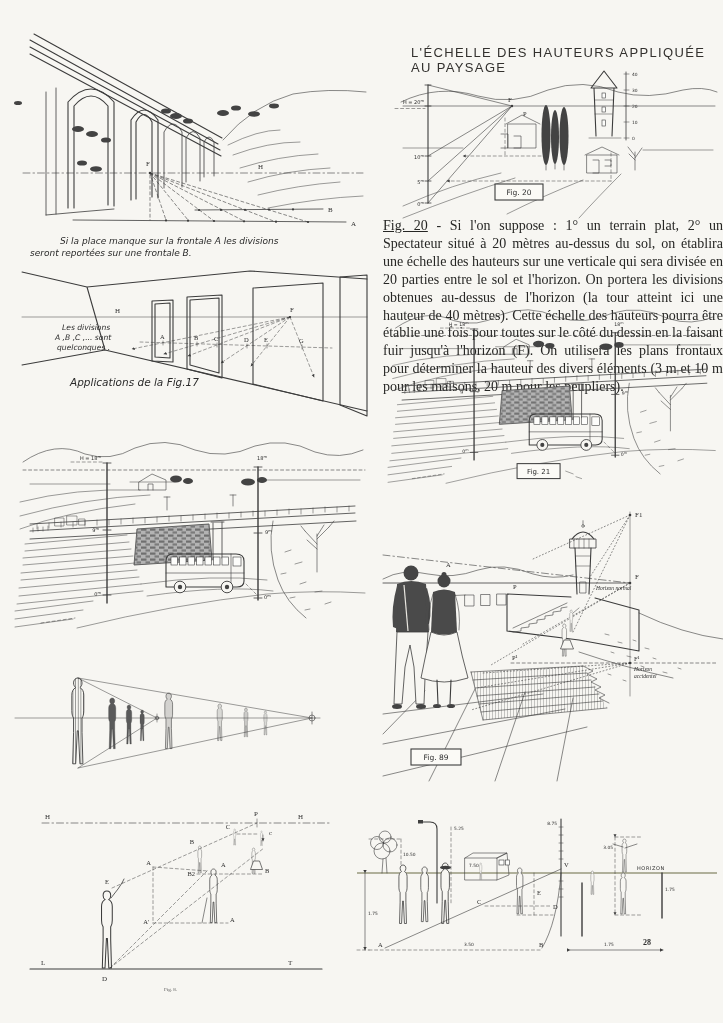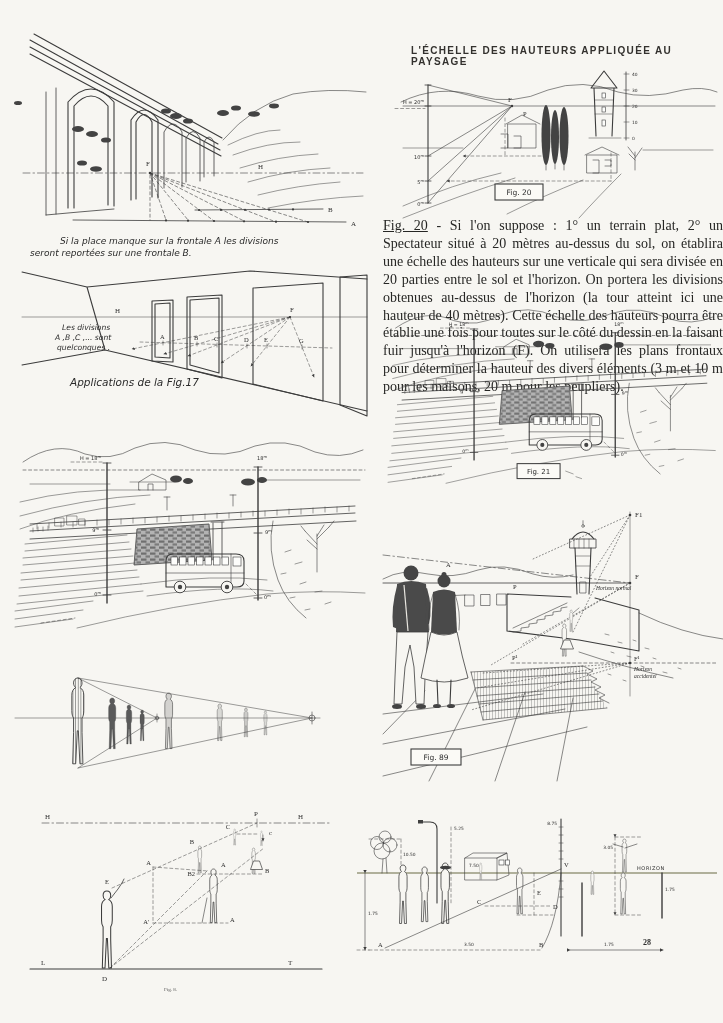--- a/index.html
+++ b/index.html
@@ -20,21 +20,21 @@
   .sup{font-size:3.6px}
   .hw{font:italic 9px "DejaVu Sans",sans-serif;fill:#2a2a2a}
   .hw8{font:italic 7.6px "DejaVu Sans",sans-serif;fill:#2a2a2a}
   .hw11{font:italic 10.5px "DejaVu Sans",sans-serif;fill:#2a2a2a}
   .figtag{font:7.5px "DejaVu Sans",sans-serif}
   .uso{fill:#f7f6f2;stroke:#3c3c3c;stroke-width:1.3}
   .usol{fill:#5a5a5a;stroke:#3c3c3c;stroke-width:.7}
   .ush{fill:url(#hv);stroke:#3c3c3c;stroke-width:1}
   .wn{fill:#fdfdfb;stroke:#3c3c3c;stroke-width:.6}
   .bx{fill:#fbfaf6;stroke:#3c3c3c;stroke-width:1.1}
-  #page-title{font-family:"Liberation Sans",sans-serif;font-weight:bold;font-size:10px;letter-spacing:1.35px;color:#33312e}
+  #page-title{font-family:"Liberation Sans",sans-serif;font-weight:normal;font-size:13px;letter-spacing:1.35px;color:#33312e}
   #para{font-size:14px;line-height:1.28;text-align:justify;color:#262624}
   #para .lead{text-decoration:underline}
 </style>
 </head>
 <body>
 
 <svg width="0" height="0" style="position:absolute">
   <defs>
     <pattern id="hv" width="3" height="4" patternUnits="userSpaceOnUse">
       <line x1="1.5" y1="0" x2="1.5" y2="4" stroke="#4a4a4a" stroke-width="0.6"></line>

